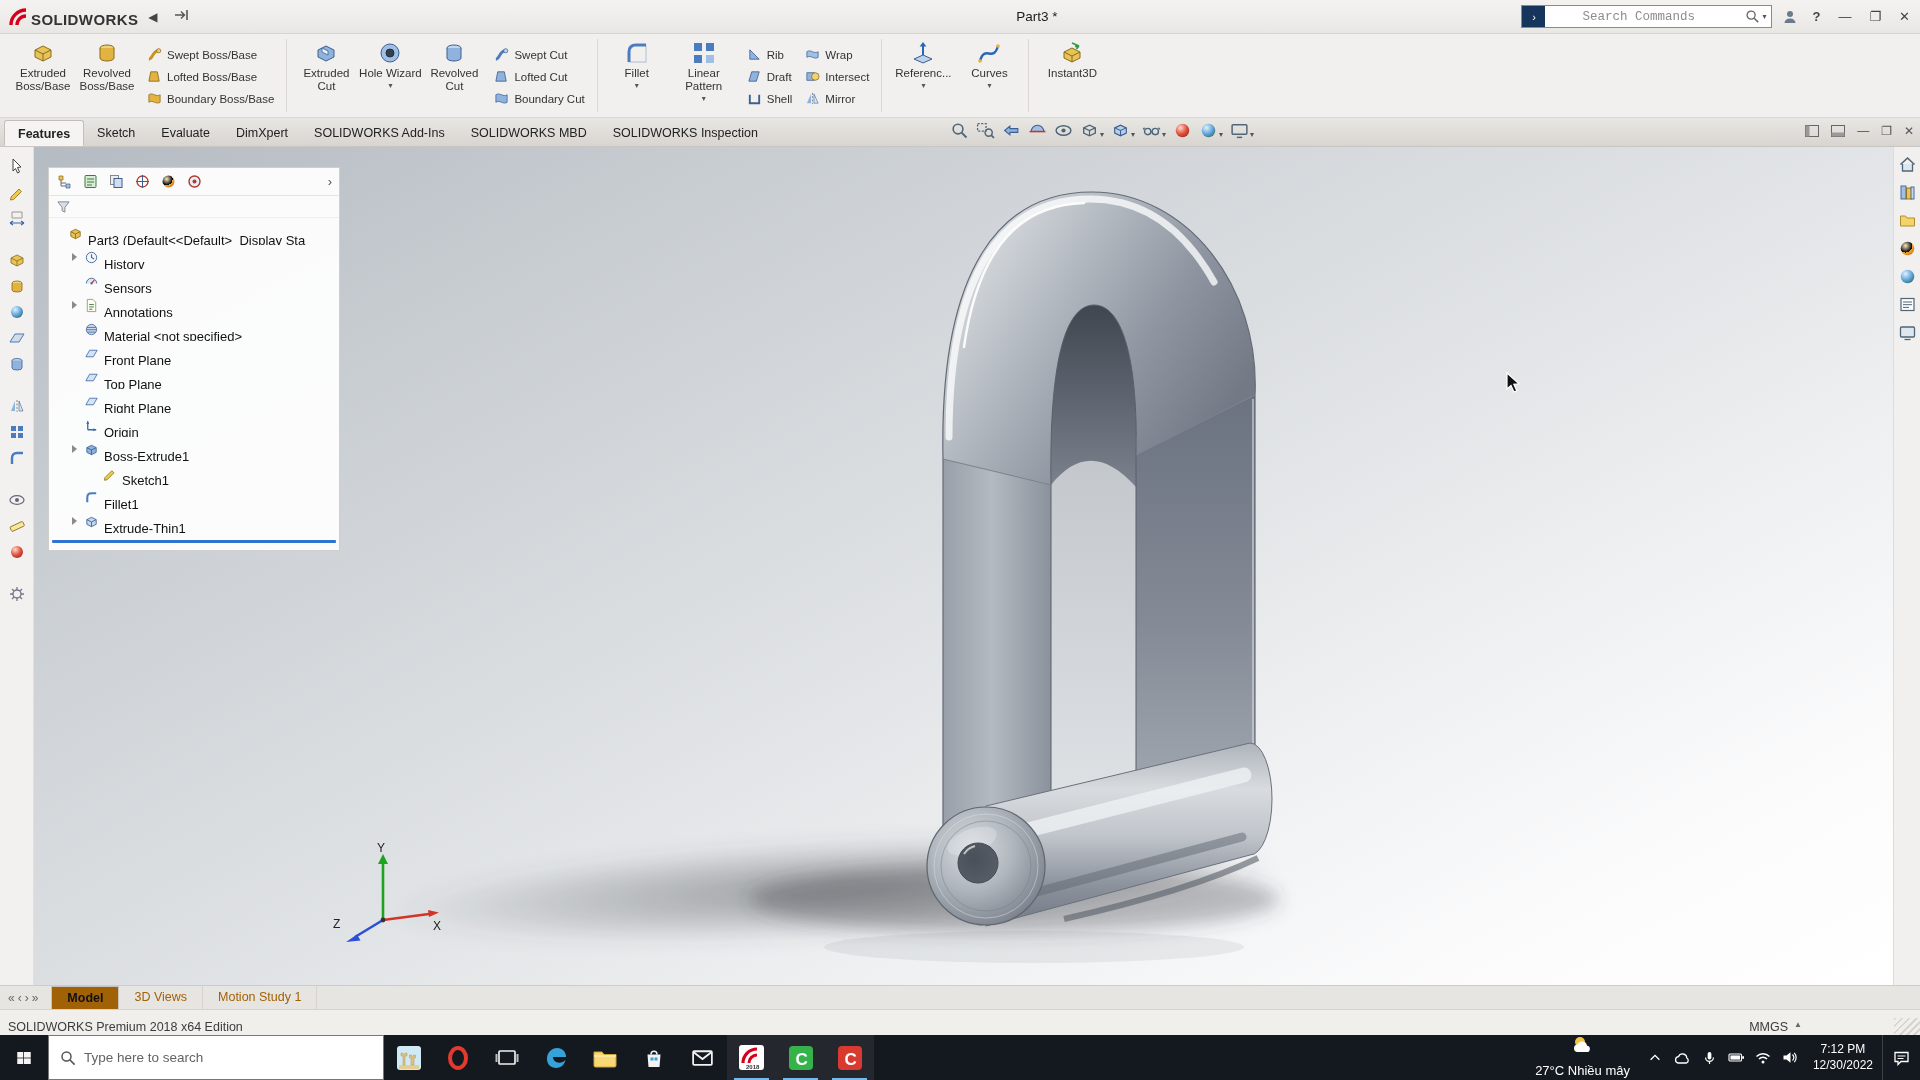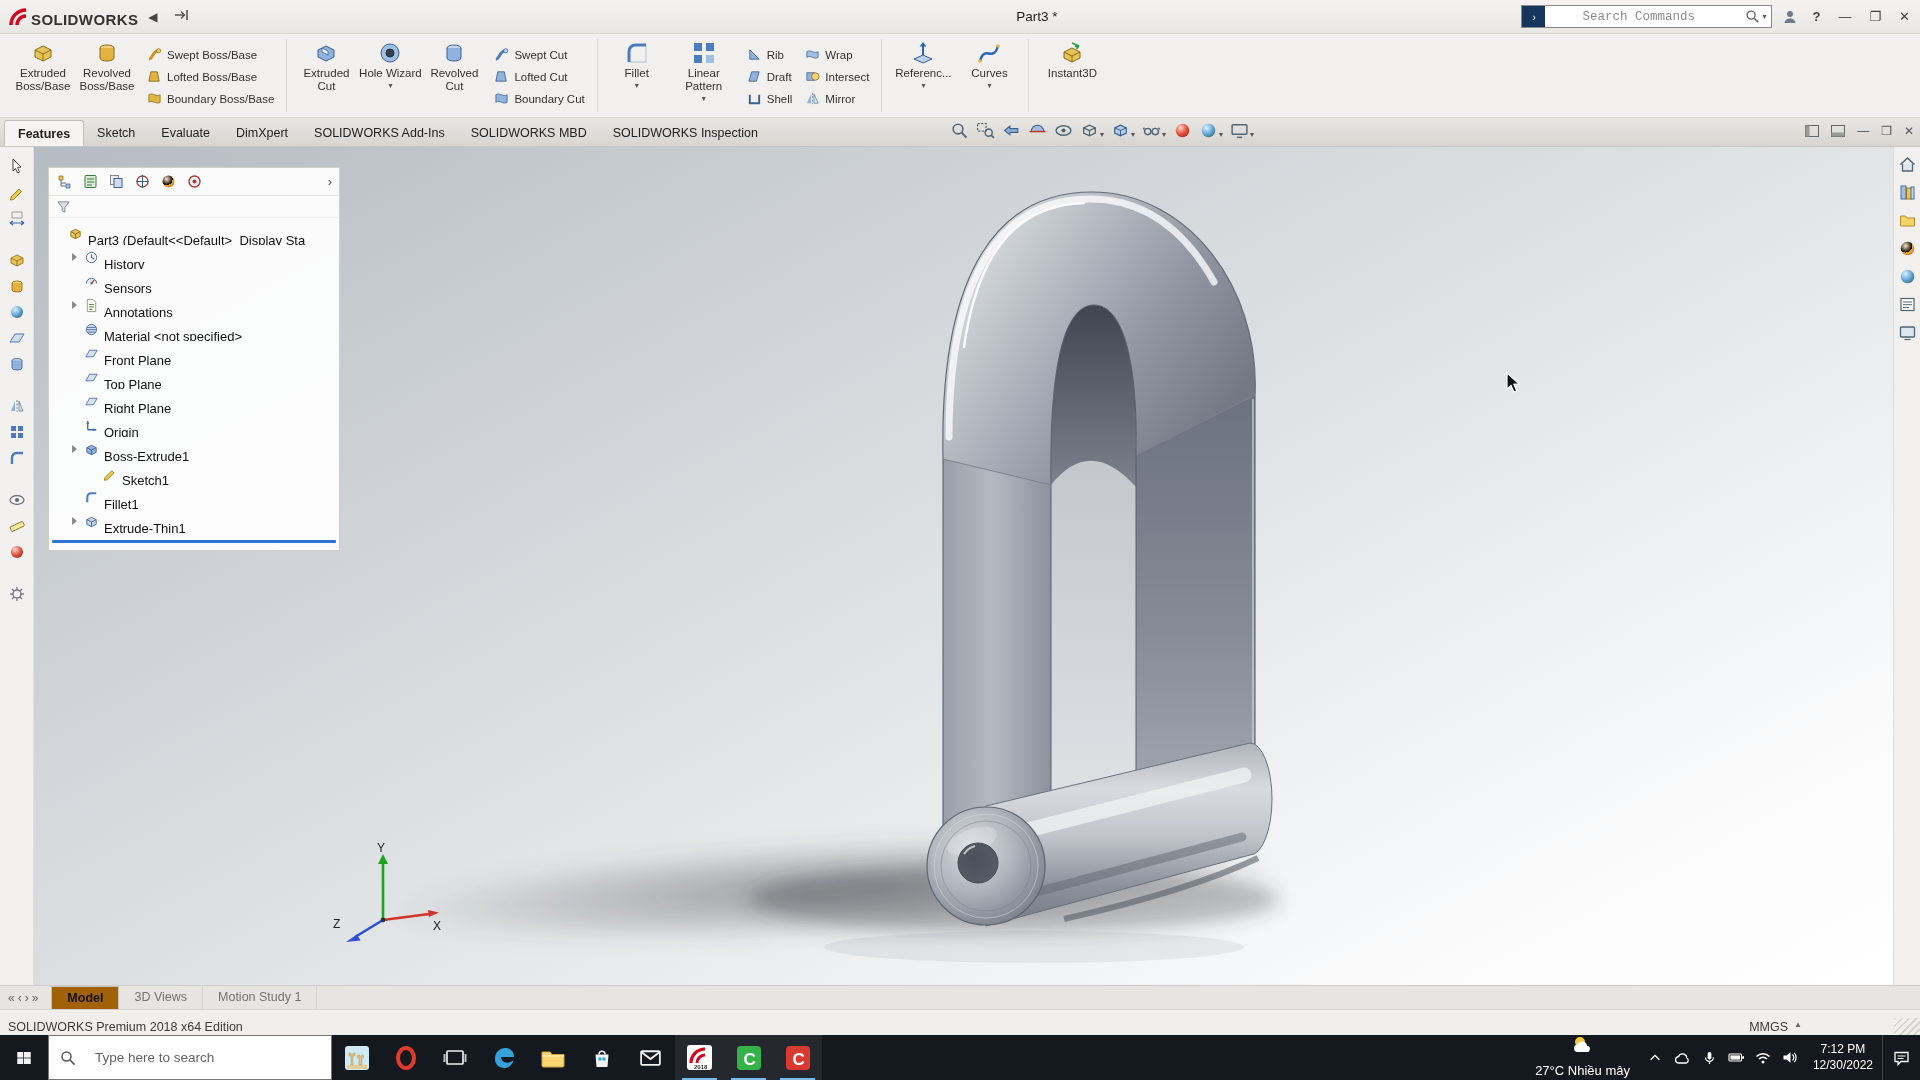--- a/index.html
+++ b/index.html
@@ -65,34 +65,34 @@
   .ticon { width:16px; flex:none; display:flex; align-items:center; }
   .tlabel { font-size:13px; color:#111;margin-top:14px; }
   .rollback-bar { height:3px; background:#2f74d0; margin:5px 3px 7px 3px; border-radius:1px; }
 
   .triad-wrap { position:absolute; left:293px; top:695px; width:120px; height:110px; }
   .cursor { position:absolute; left:1472px; top:225px; }
 
   
   #doc-tabs { height:24px; background:#e7e5e2; border-top:1px solid #cfccc8; display:flex; align-items:center; padding-left:8px; }
   .dt-arrows { color:#666; font-size:12px; letter-spacing:3px; margin-right:10px; }
-  .dtab { height:23px; line-height:23px; padding:0 15px; color:#737373; font-size:12.5px; border-right:1px solid #d7d4d0; }
+  .dtab { height:23px; line-height:23px; padding:0 15px; color:#a16207; font-size:12.5px; border-right:1px solid #d7d4d0; }
   .dtab.active { background:#a16207; font-weight:bold; color:#111; border:1px solid #c7c4c0; border-bottom:none; }
 
   
   #status-bar { height:26px; background:#f0efec; border-top:1px solid #d6d3cf; display:flex; align-items:center; font-size:12.5px; color:#3c3c3c; padding:8px 0 0 8px; }
   .sb-units { margin-left:auto; display:flex; align-items:flex-start; gap:6px; }
   .sb-caret { font-size:8px; color:#666; }
   .sb-spacer { width:92px; }
   .gripper { width:26px; height:100%; background:repeating-linear-gradient(135deg,#d8d5d1 0 2px,transparent 2px 5px); }
 
   
   #taskbar { height:45px; background:#14181f; display:flex; align-items:stretch; color:#fff; }
   .tb-start { width:48px; display:flex; align-items:center; justify-content:center; }
-  .tb-searchbox { width:284px; background:#ffffff; display:flex; align-items:center; gap:19px; padding:0 11px; border:1px solid #777; }
+  .tb-searchbox { width:336px; background:#ffffff; display:flex; align-items:center; gap:8px; padding:0 11px; border:1px solid #777; }
   .tb-searchbox input { border:none; outline:none; flex:1; font-size:13.5px; color:#444; font-family:inherit; }
   .tb-searchbox input::placeholder { color:#636363; }
   .tb-app { width:49px; display:flex; align-items:center; justify-content:center; position:relative; }
   .tb-app.active { background:rgba(255,255,255,.07); }
   .tb-app.active::after { content:""; position:absolute; bottom:0; left:7px; right:7px; height:2px; background:#76b9ed; }
   .tray { margin-left:auto; display:flex; align-items:center; }
   .weather { display:flex; align-items:center; gap:8px; padding:0 12px; font-size:13px; height:100%;flex-direction:column; }
   .tray-ic { width:27px; height:100%; display:flex; align-items:center; justify-content:center; }
   .clock { display:flex; flex-direction:column; justify-content:center; align-items:center; font-size:12px; line-height:1.3; padding:0 9px; height:100%; }
   .notif { width:38px; border-left:1px solid rgba(255,255,255,.18); display:flex; align-items:center; justify-content:center; height:100%; }

